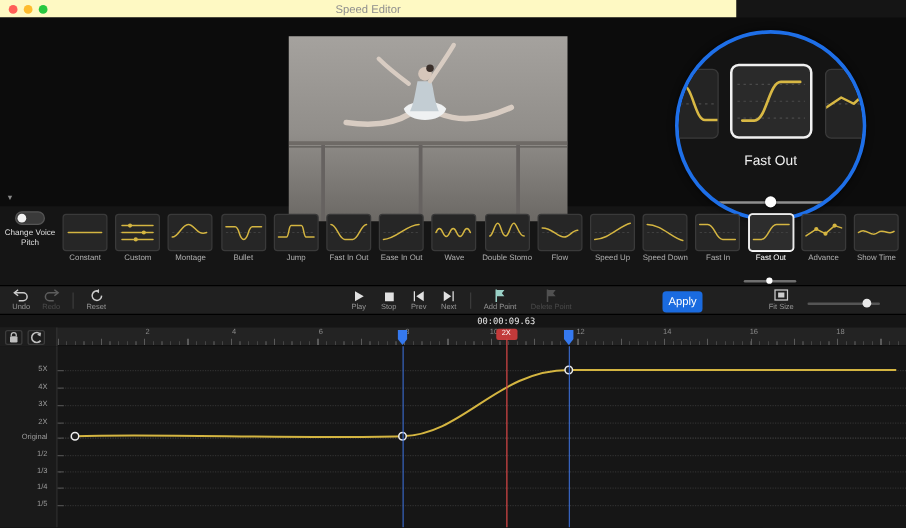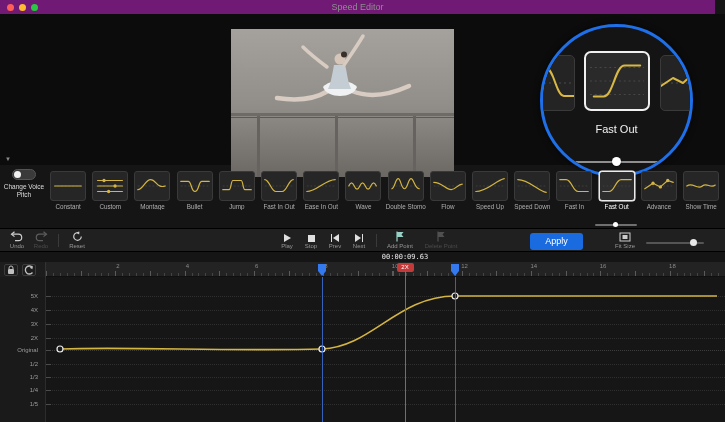--- a/index.html
+++ b/index.html
@@ -1,19 +1,19 @@
 <!DOCTYPE html>
 <html><head>
 <meta charset="utf-8">
 <style>
   html,body{margin:0;padding:0;background:#151515;}
   body{position:relative;width:725px;height:422px;overflow:hidden;
        font-family:"Liberation Sans",sans-serif;-webkit-user-select:none;user-select:none;color:#ccc;}
   
-  #titlebar{position:absolute;left:0;top:0;width:715px;height:14px;background:#701a75;}
+  #titlebar{position:absolute;left:0;top:0;width:589px;height:14px;background:#fef9c3;}
   .tl{position:absolute;top:3.5px;width:7px;height:7px;border-radius:50%;}
   #tl-close{left:7px;background:#ff5f57}#tl-min{left:19px;background:#febc2e}#tl-max{left:31px;background:#28c840}
   #win-title{position:absolute;left:0;right:0;top:0;text-align:center;font-size:9px;line-height:14px;color:#8e8e8e;}
   
   #preview{position:absolute;left:0;top:14px;width:725px;height:151px;background:#0c0c0c;}
   #video{position:absolute;left:231px;top:15px;width:223px;height:148px;overflow:hidden;
          background:linear-gradient(180deg,#a5a29e 0%,#918e8a 52%,#7f7c78 75%,#6b6864 100%);}
   #video svg{position:absolute;left:0;top:0;}
   
   #callout{position:absolute;left:540px;top:10px;width:153px;height:153px;box-sizing:border-box;
@@ -58,21 +58,21 @@
   .ticon{height:11px;line-height:11px;}
   .tlabel{font-size:6px;color:#969696;margin-top:1px;white-space:nowrap;}
   .disabled{opacity:.35;}
   .vsep{position:absolute;top:5px;width:1px;height:13px;background:#3a3a3a;}
   .tri-right{display:inline-block;width:0;height:0;border-left:7px solid #e0e0e0;border-top:4.5px solid transparent;border-bottom:4.5px solid transparent;}
   .sq{display:inline-block;width:7px;height:7px;background:#e0e0e0;}
   .skipicon{display:inline-flex;align-items:center;gap:1px;height:11px;}
   .bar{width:1.5px;height:8px;background:#e0e0e0;}
   .tri-l{width:0;height:0;border-right:6px solid #e0e0e0;border-top:4px solid transparent;border-bottom:4px solid transparent;}
   .tri-r{width:0;height:0;border-left:6px solid #e0e0e0;border-top:4px solid transparent;border-bottom:4px solid transparent;}
-  #apply-btn{position:absolute;left:530px;top:3.5px;width:53px;height:17px;background:#1a6be0;border-radius:3px;
+  #apply-btn{position:absolute;left:530px;top:3.5px;width:32px;height:17px;background:#1a6be0;border-radius:3px;
              color:#fff;font-size:9px;line-height:17px;text-align:center;cursor:pointer;}
   #hslider{position:absolute;left:646px;top:9px;width:58px;height:10px;}
   #htrack{position:absolute;left:0;top:4px;width:58px;height:2px;background:#555;border-radius:1px;}
   #hknob{position:absolute;left:44px;top:1px;width:7px;height:7px;border-radius:50%;background:#e8e8e8;}
   
   #timebar{position:absolute;left:0;top:252px;width:725px;height:10px;background:#151515;}
   #timecode{position:absolute;left:365px;width:80px;text-align:center;font-family:"DejaVu Sans Mono",monospace;font-size:7px;color:#eaeaea;line-height:10px;}
   
   #ruler{position:absolute;left:0;top:262px;width:725px;height:15px;background:#232323;border-bottom:1px solid #101010;box-sizing:border-box;}
   #ruler-corner{position:absolute;left:0;top:0;width:46px;height:15px;background:#1d1d1d;border-right:1px solid #333;box-sizing:border-box;}

